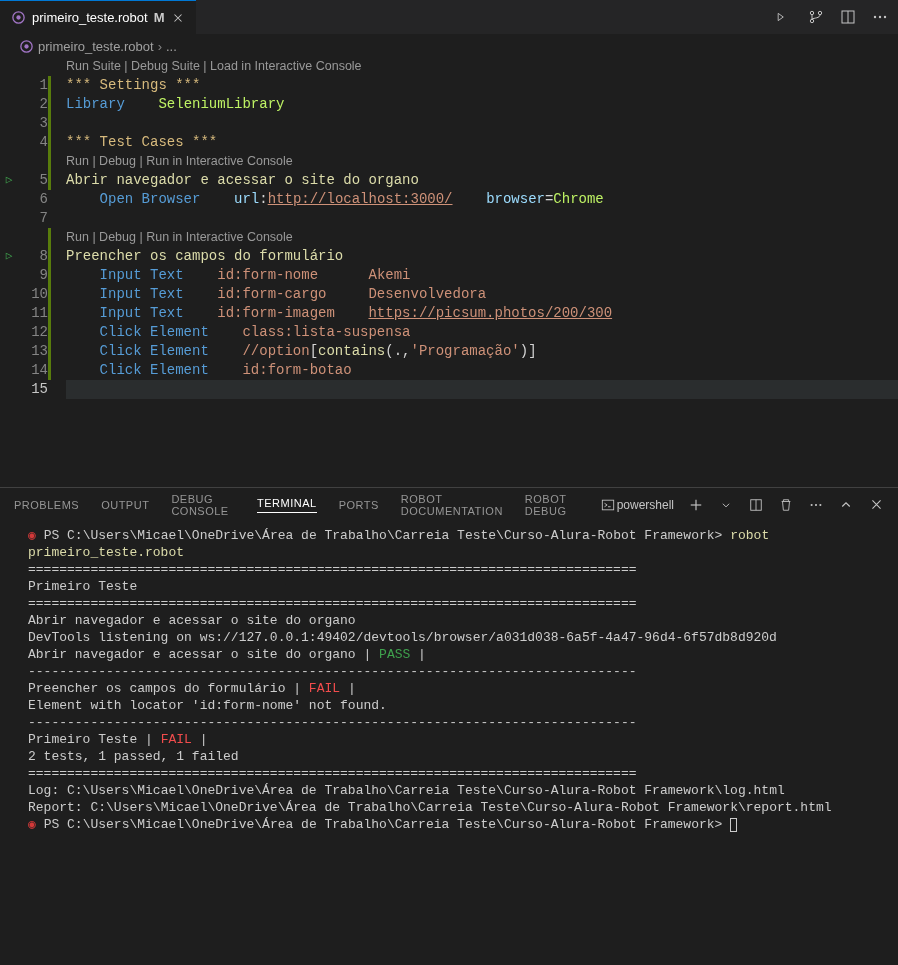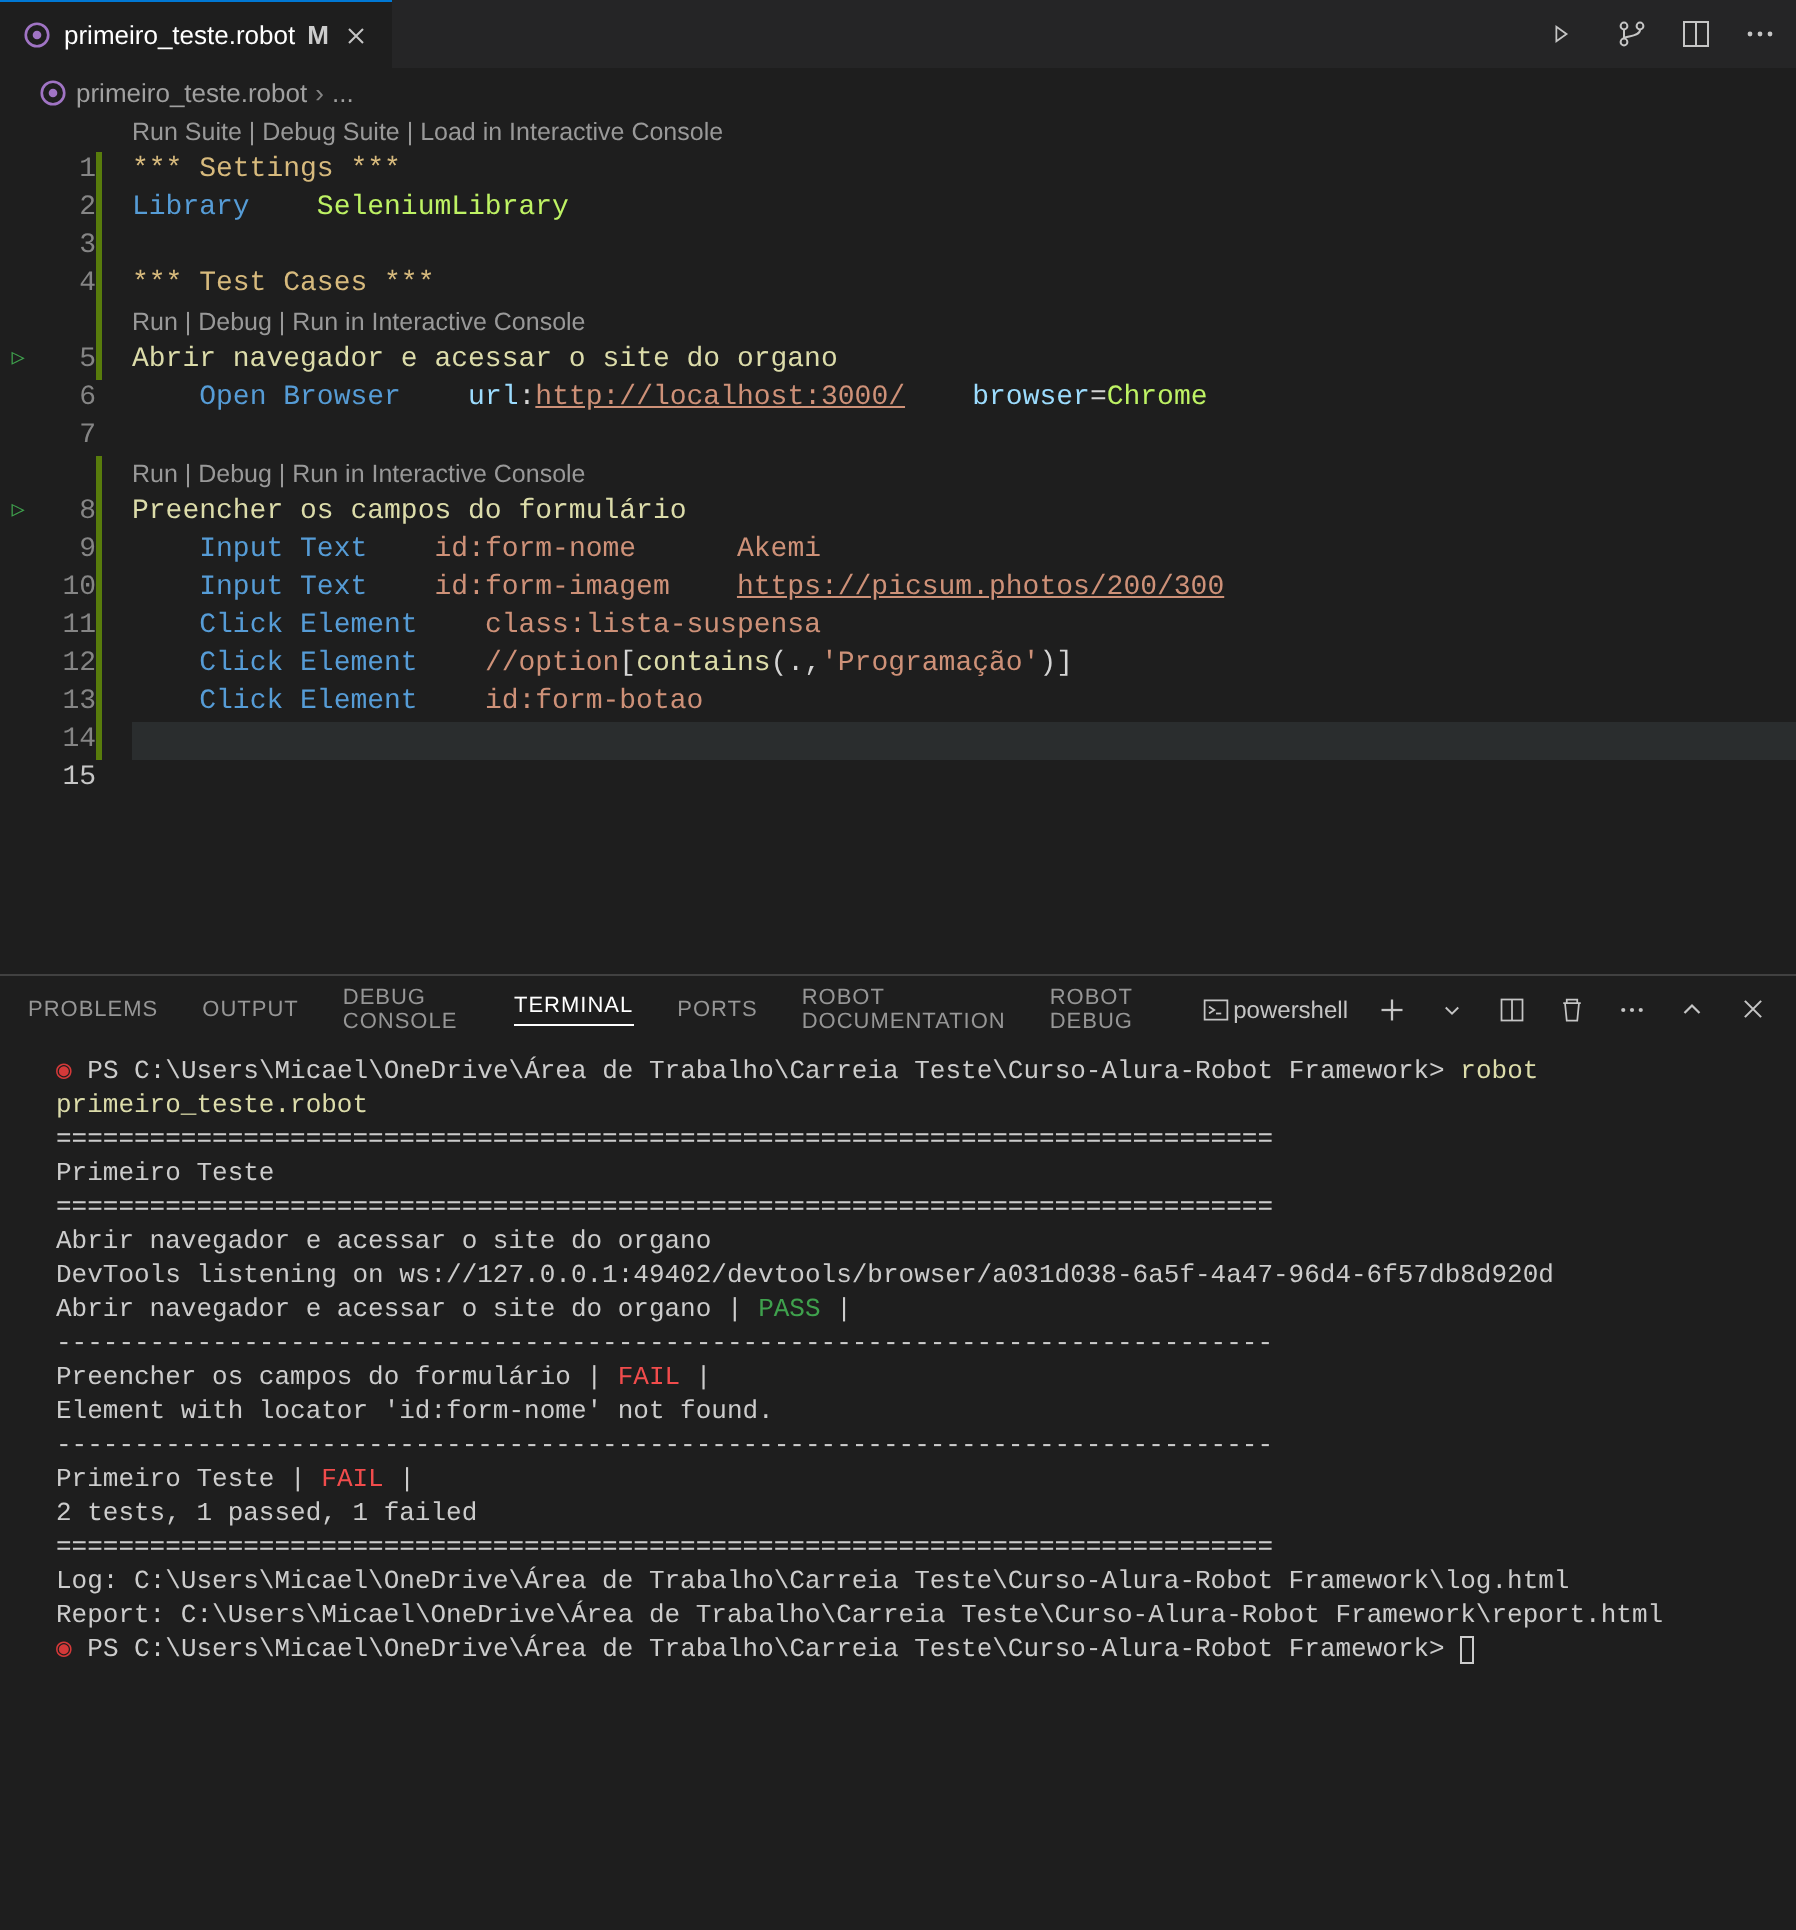--- a/index.html
+++ b/index.html
@@ -233,20 +233,21 @@
     <div class="line"><span class="c-blue">Library</span><span>    </span><span class="c-cyan">SeleniumLibrary</span></div>
     <div class="line"></div>
     <div class="line"><span class="c-darkyellow">*** Test Cases ***</span></div>
     <div class="codelens">Run | Debug | Run in Interactive Console</div>
     <div class="line"><span class="c-yellow">Abrir navegador e acessar o site do organo</span></div>
     <div class="line"><span>    </span><span class="c-blue">Open Browser</span><span>    </span><span class="c-lightblue">url</span><span class="c-white">:</span><span class="c-url">http://localhost:3000/</span><span>    </span><span class="c-lightblue">browser</span><span class="c-white">=</span><span class="c-cyan">Chrome</span></div>
     <div class="line"></div>
     <div class="codelens">Run | Debug | Run in Interactive Console</div>
     <div class="line"><span class="c-yellow">Preencher os campos do formulário</span></div>
     <div class="line"><span>    </span><span class="c-blue">Input Text</span><span>    </span><span class="c-orange">id:form-nome</span><span>      </span><span class="c-orange">Akemi</span></div>
+    <div class="line"><span>    </span><span class="c-blue">Input Text</span><span>    </span><span class="c-orange">id:form-cargo</span><span>     </span><span class="c-orange">Desenvolvedora</span></div>
     <div class="line"><span>    </span><span class="c-blue">Input Text</span><span>    </span><span class="c-orange">id:form-imagem</span><span>    </span><span class="c-url">https://picsum.photos/200/300</span></div>
     <div class="line"><span>    </span><span class="c-blue">Click Element</span><span>    </span><span class="c-orange">class:lista-suspensa</span></div>
     <div class="line"><span>    </span><span class="c-blue">Click Element</span><span>    </span><span class="c-orange">//option</span><span class="c-white">[</span><span class="c-yellow">contains</span><span class="c-white">(.,</span><span class="c-orange">'Programação'</span><span class="c-white">)</span><span class="c-white">]</span></div>
     <div class="line"><span>    </span><span class="c-blue">Click Element</span><span>    </span><span class="c-orange">id:form-botao</span></div>
     <div class="line hl"></div>
   </div>
 </div>
 
 <div class="panel">
   <div class="panel-tabs">

